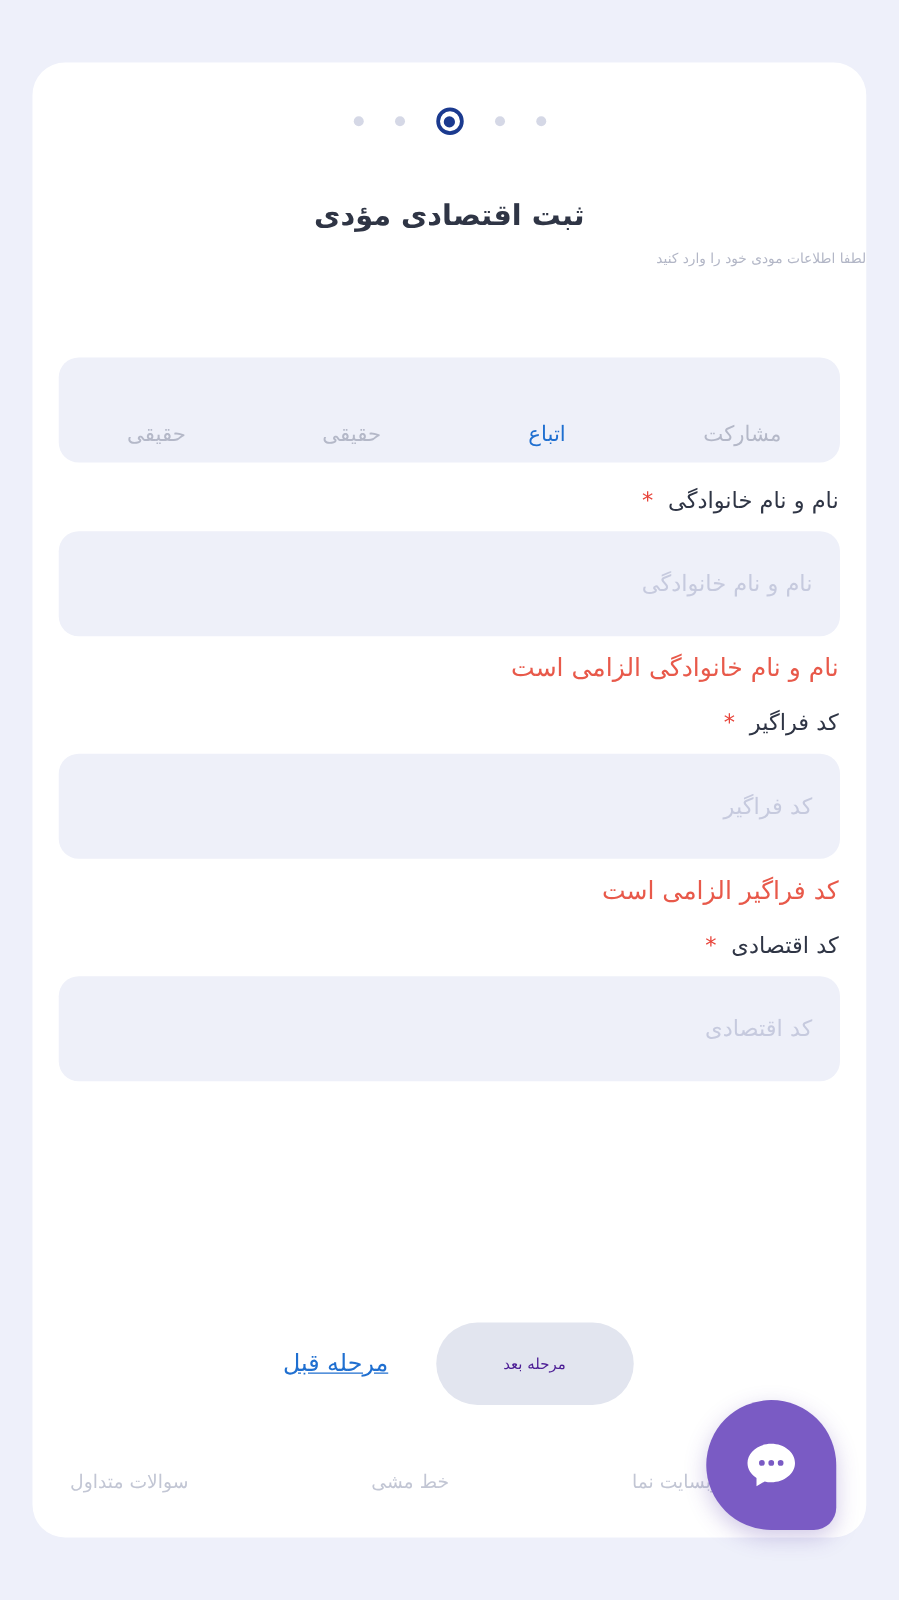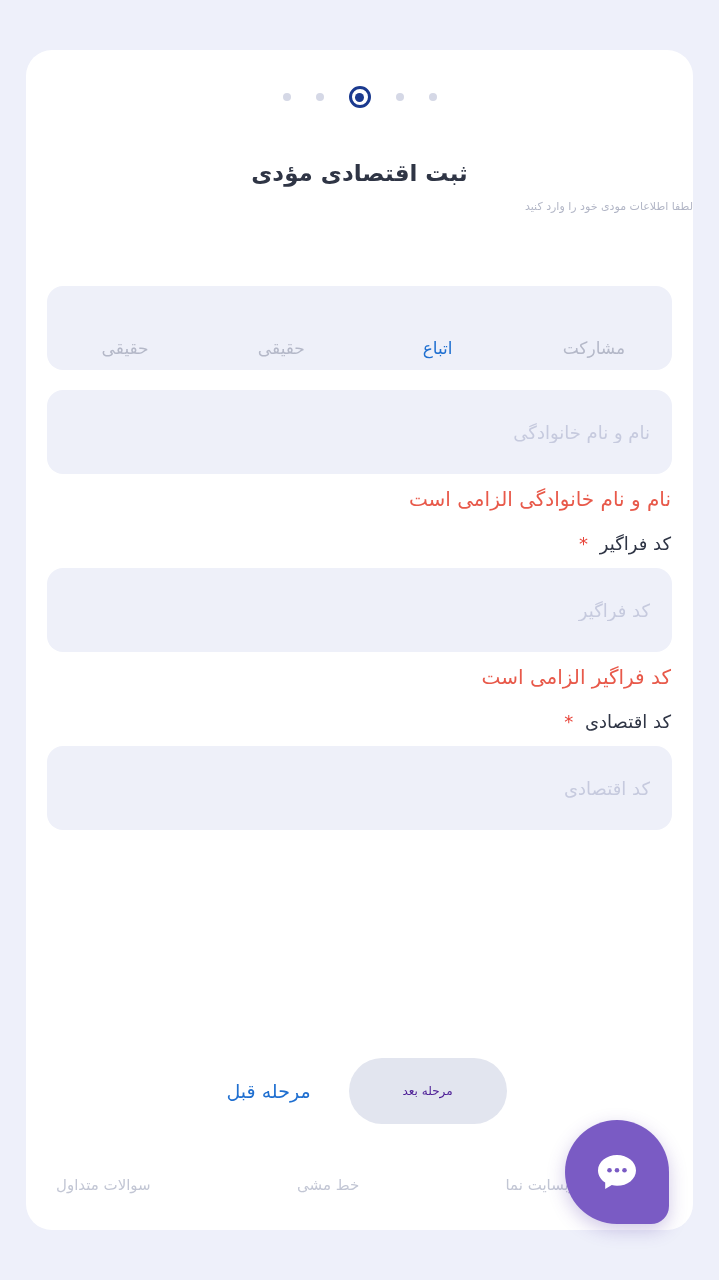--- a/index.html
+++ b/index.html
@@ -172,20 +172,21 @@
     direction: rtl;
   }
   .btn-prev {
     font-size: 19px;
     color: #1f6fd0;
     background: none;
     border: none;
     font-family: "DejaVu Sans", sans-serif;
     cursor: pointer;
     padding: 10px 14px;
+    text-decoration: underline;
   }
   .btn-next {
     width: 158px;
     height: 66px;
     border-radius: 33px;
     background: #e2e5ef;
     border: none;
     color: #4c1d95;
     font-size: 12px;
     font-family: "DejaVu Sans", sans-serif;
@@ -248,20 +249,24 @@
     <div class="tabs">
       <div class="tab">مشارکت</div>
       <div class="tab active">اتباع</div>
       <div class="tab">حقیقی</div>
       <div class="tab">حقیقی</div>
     </div>
 
     <div class="form">
 
       <div class="field">
+        <div class="field-label">
+          <span>نام و نام خانوادگی</span>
+          <span class="star">*</span>
+        </div>
         <input class="input" type="text" placeholder="نام و نام خانوادگی" style="">
         <div class="error">نام و نام خانوادگی الزامی است</div>
       </div>
 
       <div class="field">
         <div class="field-label">
           <span>کد فراگیر</span>
           <span class="star">*</span>
         </div>
         <input class="input" type="text" placeholder="کد فراگیر" style="">

